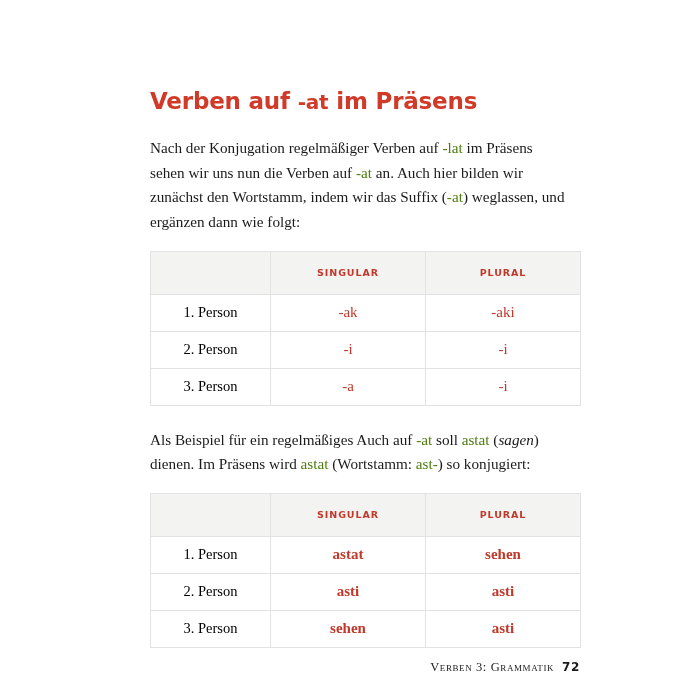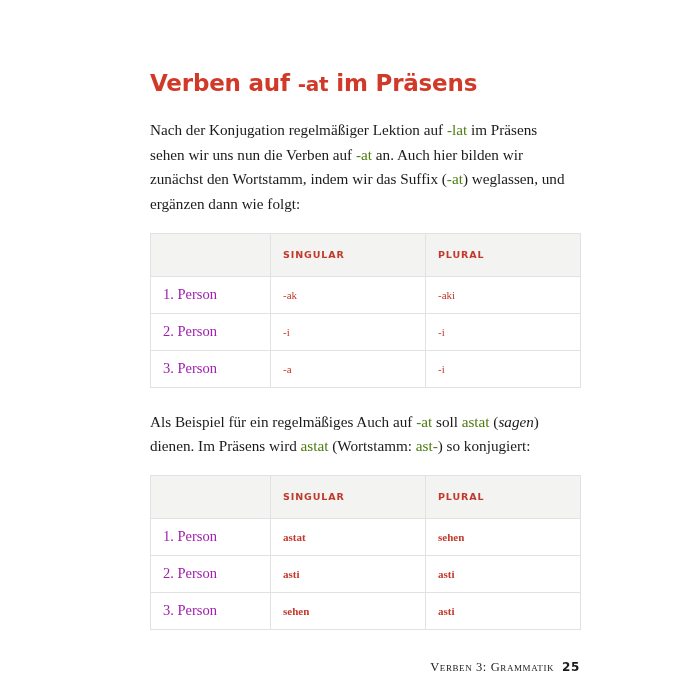--- a/index.html
+++ b/index.html
@@ -12,21 +12,21 @@
     background: #ffffff;
     font-family: "Liberation Serif", serif;
     color: #1a1a1a;
     overflow: hidden;
   }
   .page {
     position: relative;
     width: 700px;
     height: 700px;
     box-sizing: border-box;
-    padding: 70px 120px 0 150px;
+    padding: 88px 120px 0 150px;
   }
   .page-title {
     font-family: "DejaVu Sans", sans-serif;
     font-weight: bold;
     font-size: 23px;
     color: #d13a28;
     margin: 0 0 22px 0;
     letter-spacing: -0.2px;
   }
   .page-title .sm {
@@ -48,47 +48,47 @@
   table.conj {
     border-collapse: collapse;
     width: 430px;
     margin: 0 0 22px 0;
     border: 1px solid #e2e2e2;
     table-layout: fixed;
   }
   table.conj th, table.conj td {
     border: 1px solid #e2e2e2;
     padding: 8px 12px;
-    text-align: left;
+    text-align: center;
     vertical-align: middle;
     height: 20px;
   }
   table.conj thead th {
     background: #f3f3f1;
     font-family: "DejaVu Sans", sans-serif;
     font-size: 9.5px;
     letter-spacing: 0.9px;
     font-weight: bold;
     color: #c0392b;
     text-transform: uppercase;
     padding-top: 11px;
     padding-bottom: 11px;
   }
   table.conj thead th.blank {
     background: #f3f3f1;
   }
   table.conj td.person {
     font-family: "Liberation Serif", serif;
     font-size: 14.5px;
-    color: #a21caf;
+    color: #000000;
     width: 120px;
   }
   table.conj td.form {
     font-family: "Liberation Serif", serif;
-    font-size: 11px;
+    font-size: 15px;
     color: #c0392b;
   }
   table.conj td.form.bold {
     font-weight: bold;
   }
   col.c1 { width: 120px; }
   col.c2 { width: 155px; }
   col.c3 { width: 155px; }
   .footer {
     position: absolute;
@@ -109,21 +109,21 @@
     font-variant: small-caps;
   }
 </style>
 </head>
 <body>
 
 <div class="page">
 
   <h1 class="page-title"><span>Verben auf </span><span class="sm">-at</span><span> im Präsens</span></h1>
 
-  <p class="body-text"><span>Nach der Konjugation regelmäßiger Lektion auf </span><span class="accent">-lat</span><span> im Präsens sehen wir uns nun die Verben auf </span><span class="accent">-at</span><span> an. Auch hier bilden wir zunächst den Wortstamm, indem wir das Suffix (</span><span class="accent">-at</span><span>) weglassen, und ergänzen dann wie folgt:</span></p>
+  <p class="body-text"><span>Nach der Konjugation regelmäßiger Verben auf </span><span class="accent">-lat</span><span> im Präsens sehen wir uns nun die Verben auf </span><span class="accent">-at</span><span> an. Auch hier bilden wir zunächst den Wortstamm, indem wir das Suffix (</span><span class="accent">-at</span><span>) weglassen, und ergänzen dann wie folgt:</span></p>
 
   <table class="conj">
     <colgroup>
         <col class="c1">
         <col class="c2">
         <col class="c3">
       </colgroup>
     <thead>
       <tr>
         <th class="blank"></th>
@@ -178,16 +178,16 @@
       </tr>
       <tr>
         <td class="person">3. Person</td>
         <td class="form bold">sehen</td>
         <td class="form bold">asti</td>
       </tr>
     </tbody>
   </table>
 
   <div class="footer">
-    <span class="smallcaps">Verben 3: Grammatik</span><span class="num">25</span>
+    <span class="smallcaps">Verben 3: Grammatik</span><span class="num">72</span>
   </div>
 
 </div>
 
 </body></html>

